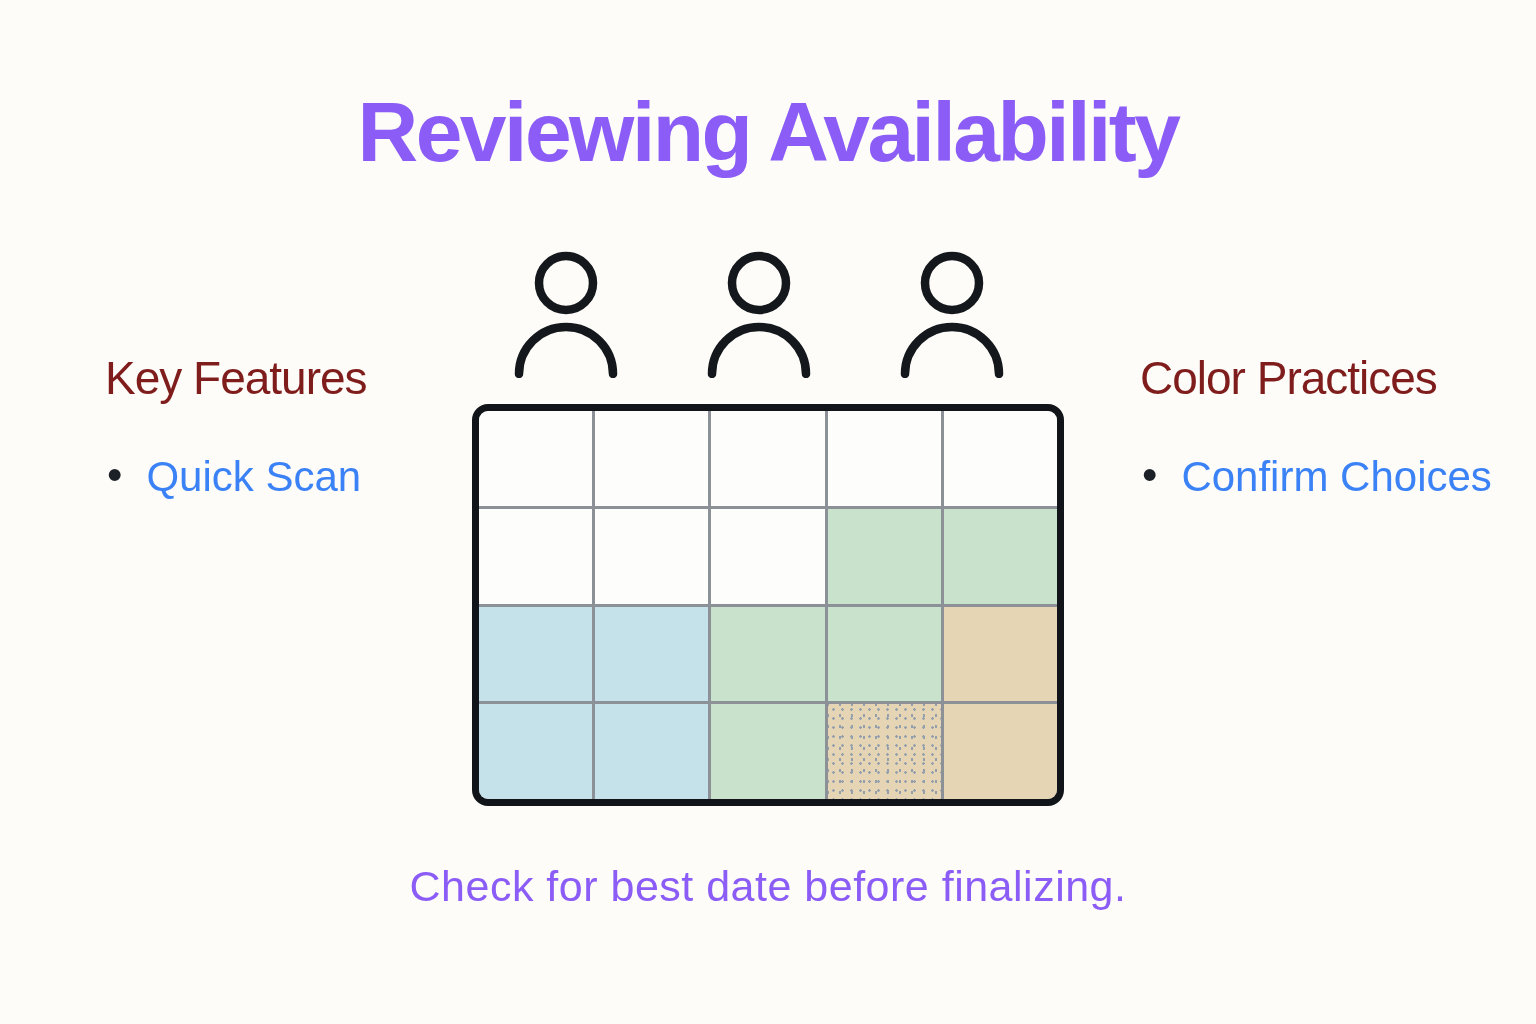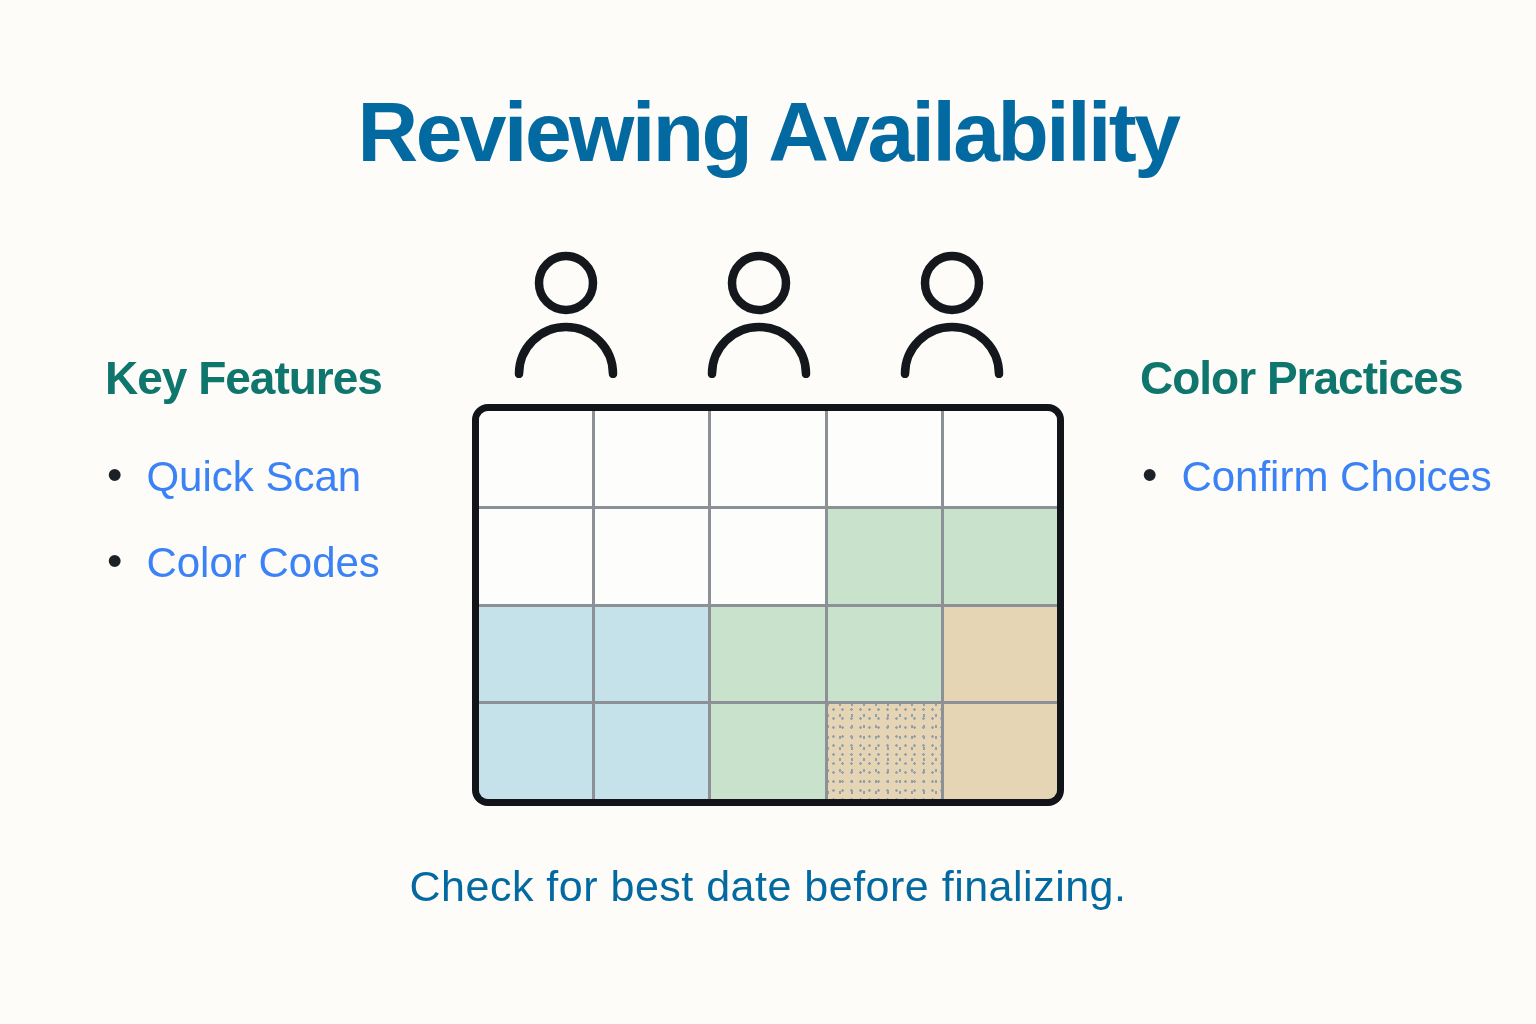--- a/index.html
+++ b/index.html
@@ -18,21 +18,21 @@
 
   .page-title {
     position: absolute;
     top: 86px;
     left: 0;
     width: 1536px;
     text-align: center;
     font-size: 84px;
     font-weight: 700;
     letter-spacing: -2.5px;
-    color: #0369a1;
+    color: #8b5cf6;
     line-height: 1.1;
   }
 
   .people-row {
     position: absolute;
     left: 511px;
     top: 248px;
     width: 496px;
     height: 132px;
     display: flex;
@@ -74,23 +74,23 @@
       radial-gradient(#93a0ab 1.3px, transparent 1.45px),
       radial-gradient(#93a0ab 1.2px, transparent 1.35px);
     background-size: 9px 9px, 12px 11px;
     background-position: 1px 1px, 6px 6px;
   }
 
   .side-heading {
     position: absolute;
     top: 352px;
     font-size: 46px;
-    font-weight: 700;
+    font-weight: 400;
     letter-spacing: -1px;
-    color: #0f766e;
+    color: #7f1d1d;
     line-height: 1.15;
   }
   .side-heading.left  { left: 105px; }
   .side-heading.right { left: 1140px; }
 
   .side-list {
     position: absolute;
     top: 452px;
     margin: 0;
     padding: 0;
@@ -118,21 +118,21 @@
   }
 
   .caption {
     position: absolute;
     top: 862px;
     left: 0;
     width: 1536px;
     text-align: center;
     font-size: 43px;
     font-weight: 400;
-    color: #0369a1;
+    color: #8b5cf6;
     letter-spacing: 0.5px;
   }
 </style>
 </head>
 <body>
 
 <div class="page-title">Reviewing Availability</div>
 
 <div class="people-row">
   <div class="person">
@@ -174,21 +174,20 @@
     <div class="cell" style="background-color: rgb(197, 225, 234);"></div>
     <div class="cell" style="background-color: rgb(197, 225, 234);"></div>
     <div class="cell" style="background-color: rgb(201, 226, 204);"></div>
     <div class="cell dotted" style="background-color: rgb(230, 213, 181);"></div>
     <div class="cell" style="background-color: rgb(230, 213, 181);"></div>
   </div>
 
 <div class="side-heading left">Key Features</div>
 <ul class="side-list left">
   <li>Quick Scan</li>
-  <li>Color Codes</li>
 </ul>
 
 <div class="side-heading right">Color Practices</div>
 <ul class="side-list right">
   <li>Confirm Choices</li>
 </ul>
 
 <div class="caption">Check for best date before finalizing.</div>
 
 </body></html>

